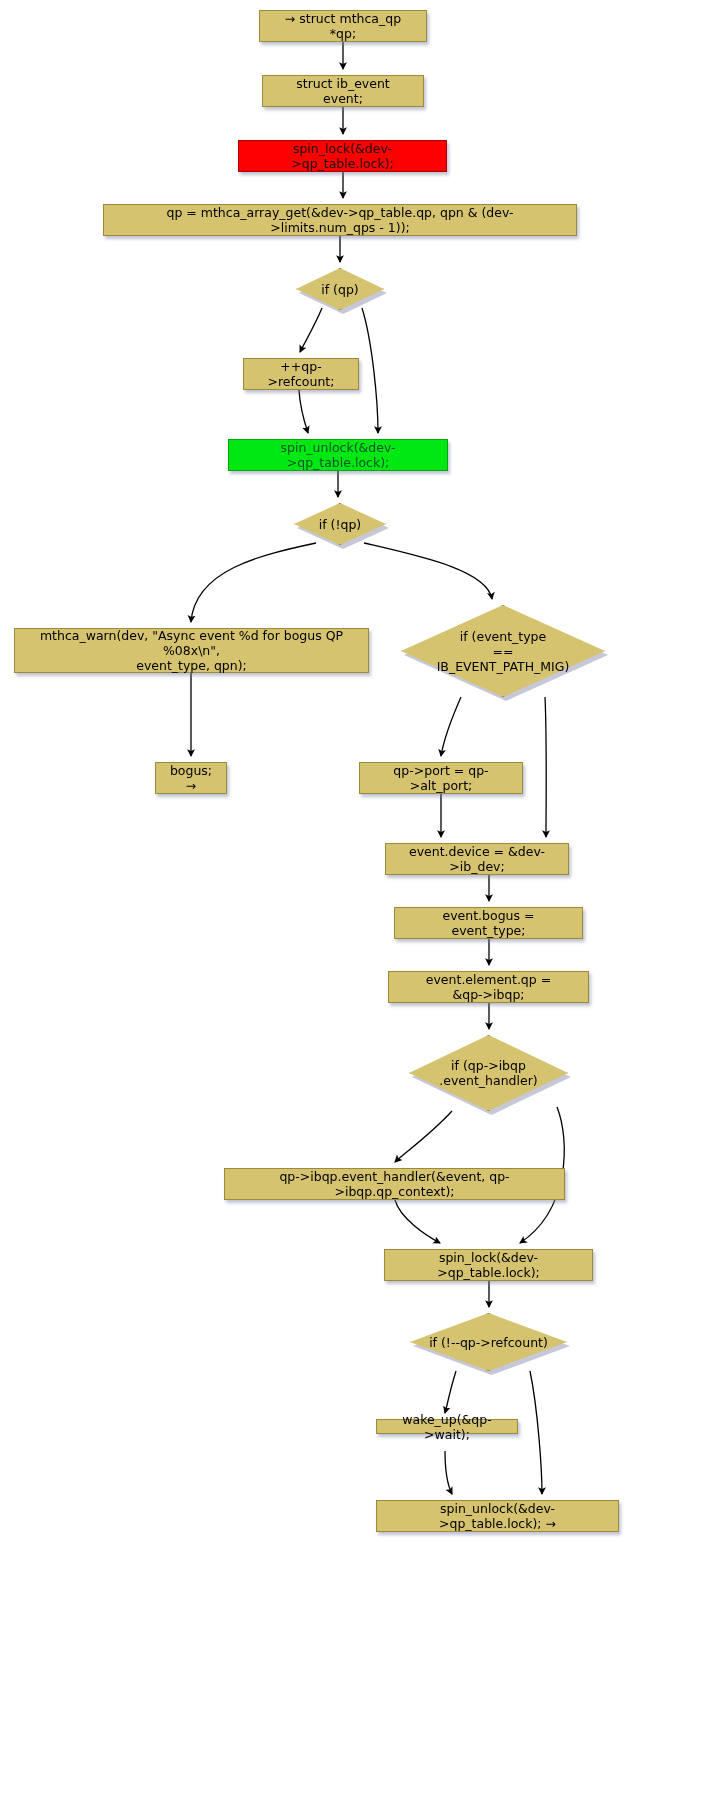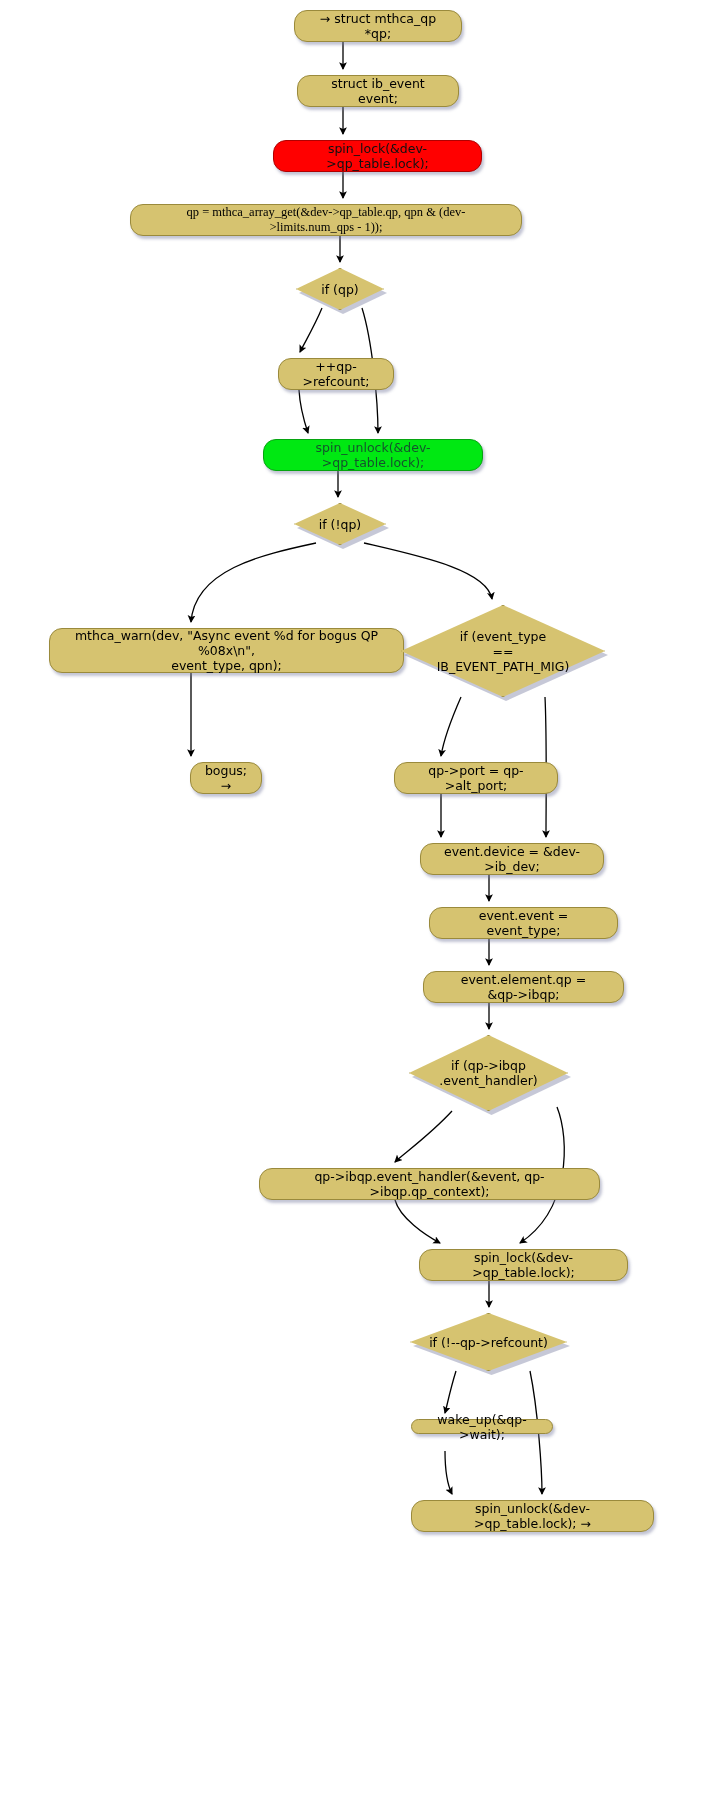--- a/index.html
+++ b/index.html
@@ -35,24 +35,23 @@
     text-align: center;
     color: #000000;
     font-size: 12.5px;
     line-height: 15px;
     white-space: pre-line;
     z-index: 2;
   }
   .node.proc {
     background: #d6c370;
     border: 1px solid #9a8a3c;
-    border-radius: 13px;
+    border-radius: 0;
     box-shadow: 2px 3px 3px rgba(120,125,160,0.45);
     padding: 3px 22px;
-    margin-left: 35px;
   }
   .node.proc.red {
     background: #ff0000;
     border: 1px solid #b00000;
     color: #111111;
   }
   .node.proc.green {
     background: #00e812;
     border: 1px solid #07a411;
     color: #14532d;
@@ -125,34 +124,34 @@
         <path d="M456,1371 C450,1390 447,1406 445,1413" stroke="#000000" fill="none" stroke-width="1.3" marker-end="url(#ah)"></path>
         <path d="M530,1371 C538,1410 542,1470 542,1494" stroke="#000000" fill="none" stroke-width="1.3" marker-end="url(#ah)"></path>
         <path d="M445,1451 C445,1470 448,1486 452,1494" stroke="#000000" fill="none" stroke-width="1.3" marker-end="url(#ah)"></path>
       </g>
   </svg>
 
   <div id="node-layer">
       <div class="node proc" style="left: 259px; top: 10px; width: 168px; height: 32px;"><span>→ struct mthca_qp *qp;</span></div>
       <div class="node proc" style="left: 262px; top: 75px; width: 162px; height: 32px;"><span>struct ib_event event;</span></div>
       <div class="node proc red" style="left: 238px; top: 140px; width: 209px; height: 32px;"><span>spin_lock(&amp;dev-&gt;qp_table.lock);</span></div>
-      <div class="node proc" style="left: 95px; top: 204px; width: 392px; height: 32px; font-family: Liberation Serif, serif;"><span>qp = mthca_array_get(&amp;dev-&gt;qp_table.qp, qpn &amp; (dev-&gt;limits.num_qps - 1));</span></div>
+      <div class="node proc" style="left: 103px; top: 204px; width: 474px; height: 32px;"><span>qp = mthca_array_get(&amp;dev-&gt;qp_table.qp, qpn &amp; (dev-&gt;limits.num_qps - 1));</span></div>
       <div class="node dia" style="left: 296px; top: 268px; width: 88px; height: 42px;"><div class="dia-shadow"></div><div class="dia-shape"></div><div class="dia-label">if (qp)</div></div>
       <div class="node proc" style="left: 243px; top: 358px; width: 116px; height: 32px;"><span>++qp-&gt;refcount;</span></div>
       <div class="node proc green" style="left: 228px; top: 439px; width: 220px; height: 32px;"><span>spin_unlock(&amp;dev-&gt;qp_table.lock);</span></div>
       <div class="node dia" style="left: 294px; top: 503px; width: 92px; height: 42px;"><div class="dia-shadow"></div><div class="dia-shape"></div><div class="dia-label">if (!qp)</div></div>
       <div class="node proc" style="left: 14px; top: 628px; width: 355px; height: 45px;"><span>mthca_warn(dev, "Async event %d for bogus QP %08x\n",
 event_type, qpn);</span></div>
       <div class="node dia" style="left: 401px; top: 605px; width: 204px; height: 92px;"><div class="dia-shadow"></div><div class="dia-shape"></div><div class="dia-label">if (event_type
 ==
 IB_EVENT_PATH_MIG)</div></div>
       <div class="node proc" style="left: 155px; top: 762px; width: 72px; height: 32px;"><span>bogus; →</span></div>
       <div class="node proc" style="left: 359px; top: 762px; width: 164px; height: 32px;"><span>qp-&gt;port = qp-&gt;alt_port;</span></div>
       <div class="node proc" style="left: 385px; top: 843px; width: 184px; height: 32px;"><span>event.device      = &amp;dev-&gt;ib_dev;</span></div>
-      <div class="node proc" style="left: 394px; top: 907px; width: 189px; height: 32px;"><span>event.event      = event_type;</span></div>
+      <div class="node proc" style="left: 394px; top: 907px; width: 189px; height: 32px;"><span>event.bogus      = event_type;</span></div>
       <div class="node proc" style="left: 388px; top: 971px; width: 201px; height: 32px;"><span>event.element.qp  = &amp;qp-&gt;ibqp;</span></div>
       <div class="node dia" style="left: 409px; top: 1035px; width: 159px; height: 76px;"><div class="dia-shadow"></div><div class="dia-shape"></div><div class="dia-label">if (qp-&gt;ibqp
 .event_handler)</div></div>
       <div class="node proc" style="left: 224px; top: 1168px; width: 341px; height: 32px;"><span>qp-&gt;ibqp.event_handler(&amp;event, qp-&gt;ibqp.qp_context);</span></div>
       <div class="node proc" style="left: 384px; top: 1249px; width: 209px; height: 32px;"><span>spin_lock(&amp;dev-&gt;qp_table.lock);</span></div>
       <div class="node dia" style="left: 410px; top: 1313px; width: 157px; height: 58px;"><div class="dia-shadow"></div><div class="dia-shape"></div><div class="dia-label">if (!--qp-&gt;refcount)</div></div>
       <div class="node proc" style="left: 376px; top: 1419px; width: 142px; height: 15px;"><span>wake_up(&amp;qp-&gt;wait);</span></div>
       <div class="node proc" style="left: 376px; top: 1500px; width: 243px; height: 32px;"><span>spin_unlock(&amp;dev-&gt;qp_table.lock); →</span></div>
     </div>
 

